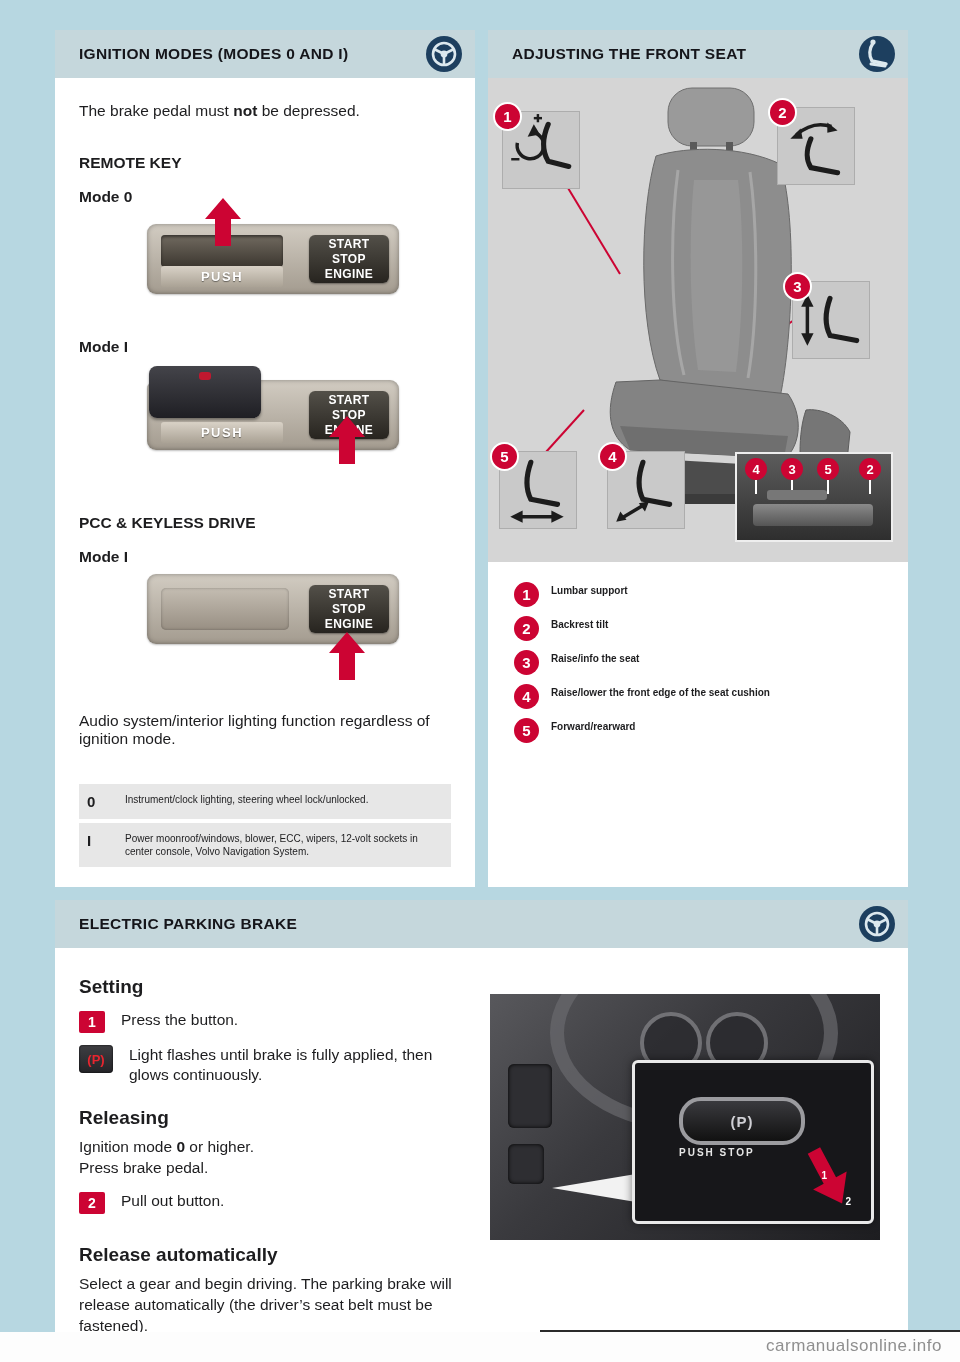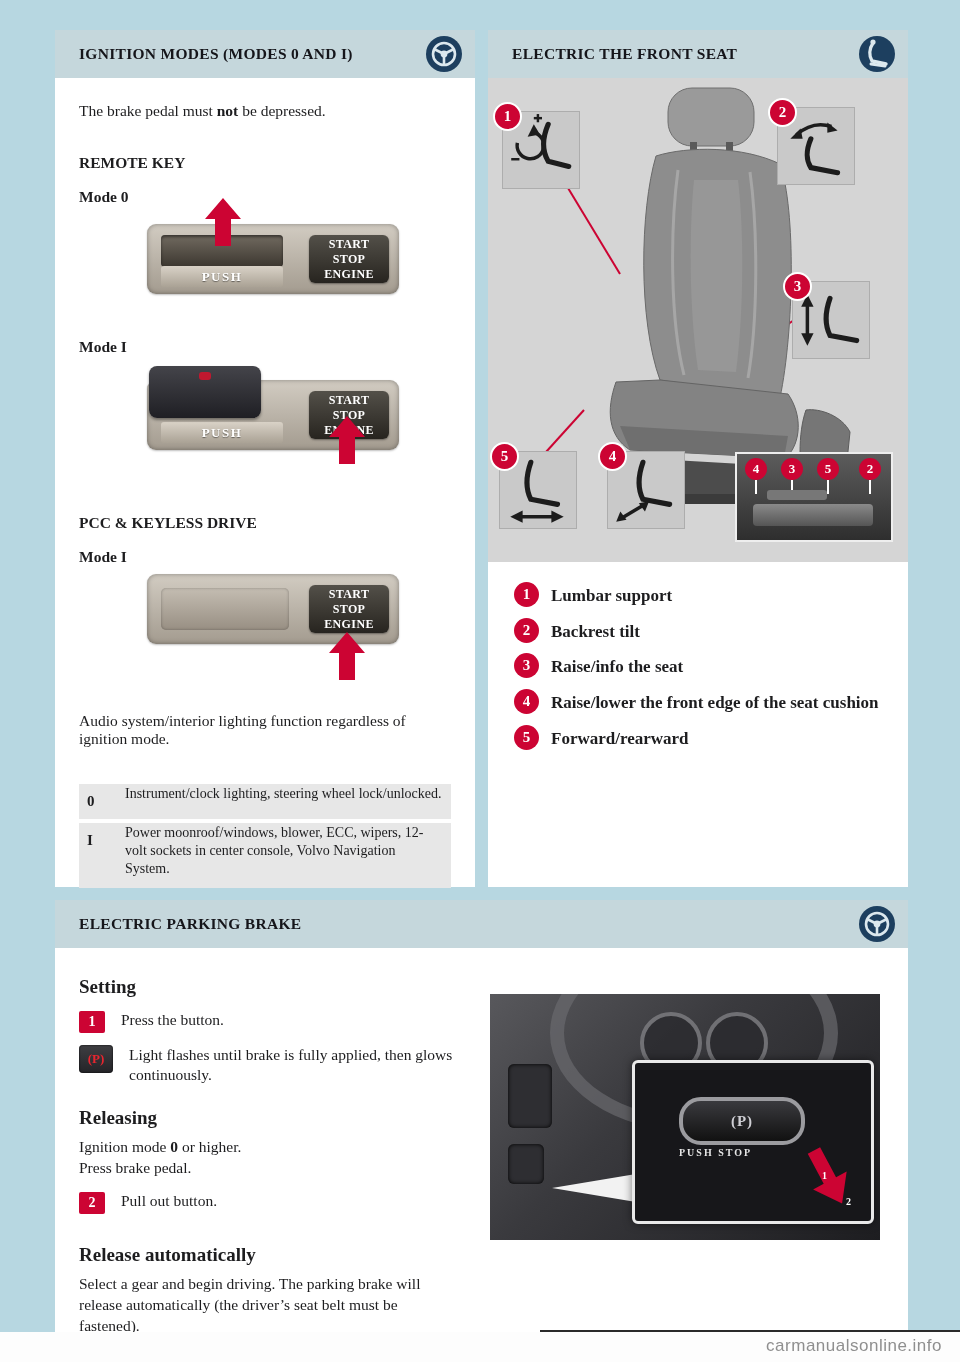--- a/index.html
+++ b/index.html
@@ -1,17 +1,17 @@
 <!DOCTYPE html>
 <html><head>
 <meta charset="utf-8">
 <style>
   html,body{margin:0;padding:0;}
   .page{position:relative;width:960px;height:1362px;background:#b7d7e1;font-family:"Liberation Sans",sans-serif;color:#1d1d1f;overflow:hidden;}
-  .panel{position:absolute;background:#ffffff;font-family:Liberation Serif, serif;}
+  .panel{position:absolute;background:#ffffff;}
   .panel-left{left:55px;top:30px;width:420px;height:857px;}
   .panel-right{left:488px;top:30px;width:420px;height:857px;}
   .panel-bottom{left:55px;top:900px;width:853px;height:432px;}
   .panel-header{height:48px;background:#c5d7dc;display:flex;align-items:center;padding:0 12px 0 24px;box-sizing:border-box;}
   .panel-title{font-weight:bold;font-size:15.5px;letter-spacing:.3px;color:#15151a;}
   .hdr-icon{margin-left:auto;width:38px;height:38px;flex:0 0 auto;}
   .panel-body{padding:2px 24px 0 24px;}
 
   
   .intro{margin:22px 0 0 0;font-size:15.5px;}
@@ -25,37 +25,37 @@
   .key-fob{position:absolute;left:2px;top:-6px;width:112px;height:52px;background:linear-gradient(#44444a,#1f1f24);border-radius:8px;box-shadow:0 2px 3px rgba(0,0,0,.4);}
   .fob-dot{position:absolute;left:50px;top:6px;width:12px;height:8px;border-radius:3px;background:#c0182f;}
   .slot-cover{position:absolute;left:14px;top:14px;width:128px;height:42px;background:linear-gradient(#c4bdb2,#988f83);border-radius:5px;box-shadow:inset 0 0 3px rgba(0,0,0,.3);}
   .arrow{position:absolute;width:36px;height:48px;}
   .arrow svg{display:block;width:100%;height:100%;}
 
   .audio-note{margin:6px 0 0 0;font-size:15.5px;width:360px;}
   .itable{margin-top:36px;}
   .irow{display:flex;background:#e7e7e7;margin-bottom:4px;}
   .imode{flex:0 0 36px;font-weight:bold;font-size:15px;padding:9px 0 9px 8px;}
-  .idesc{flex:1;font-size:14px;line-height:1.3;padding:1px 8px 9px 2px;}
+  .idesc{flex:1;font-size:10px;line-height:1.3;padding:9px 8px 9px 2px;}
 
   
   .seat-photo{position:relative;width:420px;height:484px;background:#d5d5d5;}
   .seat-art{position:absolute;left:0;top:0;width:420px;height:484px;}
   .cbox{position:absolute;width:76px;height:76px;background:#c9c9c9;border:1px solid #ece><p></p>cec;box-shadow:0 0 0 1px #adadad;}
   .cbox svg{display:block;width:100%;height:100%;}
   .cnum{position:absolute;width:25px;height:25px;border-radius:50%;background:#cc0433;color:#fff;font-weight:bold;font-size:15px;display:flex;align-items:center;justify-content:center;border:2px solid #fff;box-sizing:content-box;z-index:3;}
   .door-inset{position:absolute;left:247px;top:374px;width:158px;height:90px;background:linear-gradient(#5c5c5c,#2e2e2e);border:2px solid #eee;box-sizing:border-box;}
   .di-num{position:absolute;top:4px;width:22px;height:22px;border-radius:50%;background:#cc0433;color:#fff;font-weight:bold;font-size:13px;display:flex;align-items:center;justify-content:center;z-index:3;}
   .di-line{position:absolute;top:26px;width:2px;height:14px;background:#fff;}
   .di-ctl{position:absolute;left:16px;bottom:14px;width:120px;height:22px;background:linear-gradient(#8a8a8a,#555);border-radius:4px;}
   .di-ctl2{position:absolute;left:30px;bottom:40px;width:60px;height:10px;background:#777;border-radius:3px;}
   .legend{margin:20px 0 0 0;padding:0 0 0 26px;}
   .lrow{display:flex;align-items:flex-start;margin-bottom:9px;gap:12px;}
   .lnum{flex:0 0 25px;width:25px;height:25px;border-radius:50%;background:#cc0433;color:#fff;font-weight:bold;font-size:15px;display:flex;align-items:center;justify-content:center;}
-  .ltext{font-weight:bold;font-size:17px;line-height:1.45;padding-top:2px;max-width:330px;}
+  .ltext{font-weight:bold;font-size:10px;line-height:1.45;padding-top:2px;max-width:330px;}
 
   
   .bp-body{position:relative;padding:14px 24px 0 24px;height:380px;}
   .bp-left{width:400px;}
   .step-row{display:flex;align-items:flex-start;gap:16px;margin:12px 0 0 0;}
   .step-sq{flex:0 0 26px;width:26px;height:22px;background:#cc0433;color:#fff;font-weight:bold;font-size:14px;display:flex;align-items:center;justify-content:center;border-radius:2px;margin-top:1px;}
   .step-text{font-size:15.5px;line-height:1.3;}
   .plight{flex:0 0 34px;width:34px;height:28px;background:linear-gradient(#3e3e42,#242428);border-radius:4px;display:flex;align-items:center;justify-content:center;color:#e8252f;font-weight:bold;font-size:13px;box-shadow:inset 0 0 2px #000;}
   .bp-h{font-weight:bold;font-size:19px;margin:14px 0 0 0;}
   .bp-p{font-size:15.5px;line-height:1.35;margin:8px 0 0 0;}
@@ -160,21 +160,21 @@
         <div class="irow">
           <div class="imode">I</div>
           <div class="idesc">Power moonroof/windows, blower, ECC, wipers, 12-volt sockets in center console, Volvo Navigation System.</div>
         </div>
       </div>
     </div>
   </section>
 
   <section class="panel panel-right">
     <header class="panel-header">
-      <span class="panel-title">ELECTRIC THE FRONT SEAT</span>
+      <span class="panel-title">ADJUSTING THE FRONT SEAT</span>
       <span class="hdr-icon">
         <svg viewBox="0 0 38 38">
             <circle cx="19" cy="19" r="18" fill="#1d3f5f"></circle>
             <path d="M15,8 C11,14 11,21 14,26 L28,29" fill="none" stroke="#dce8ee" stroke-width="3.4" stroke-linecap="round"></path>
             <circle cx="15" cy="7" r="2.6" fill="#dce8ee"></circle>
             <path d="M13,29 L27,31" stroke="#dce8ee" stroke-width="3" stroke-linecap="round"></path>
           </svg>
       </span>
     </header>
 

